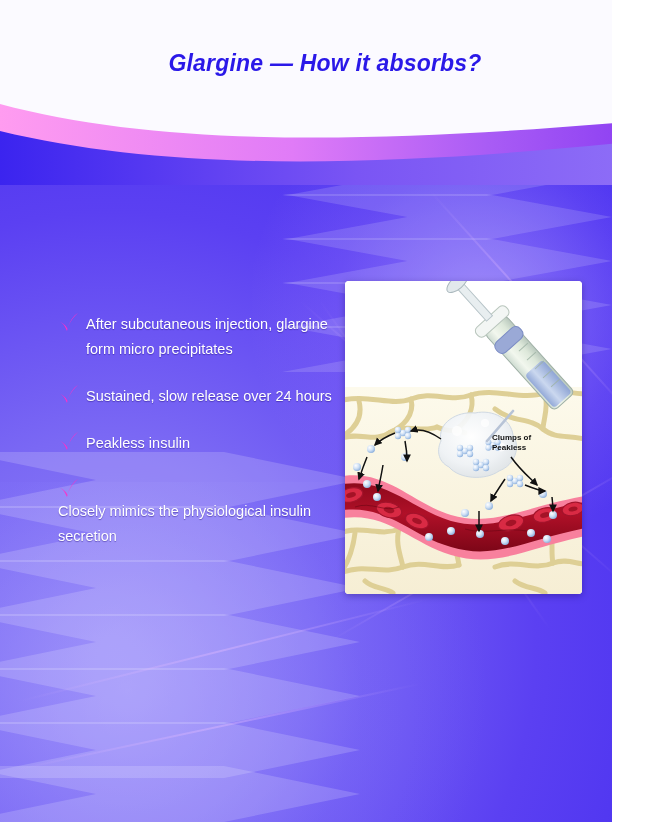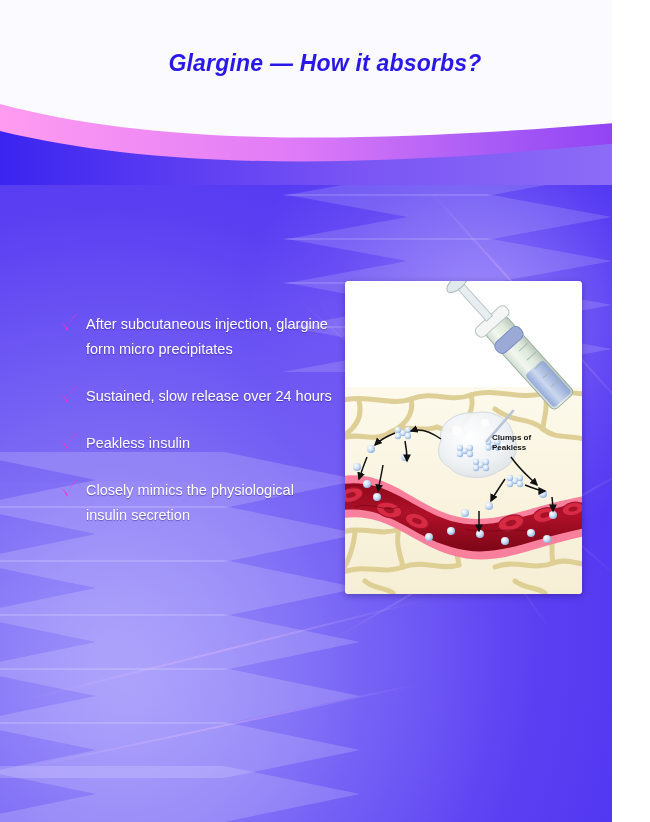--- a/index.html
+++ b/index.html
@@ -241,21 +241,21 @@
 
     <div class="bullet" style="margin-top:20px;">
       <span class="tick">
         <svg width="22" height="20" viewBox="0 0 22 20">
           <path d="M2,9 C5,10 7,13 9,18 C11,9 15,3 20,0 C14,5 11,11 9.5,16 C7.5,12 5,10 2,9 Z" fill="#ff2ec8"></path>
         </svg>
       </span>
       <span class="txt">Peakless insulin</span>
     </div>
 
-    <div class="bullet" style="margin-top:12px;">
+    <div class="bullet" style="margin-top:12px;flex-direction:column;">
       <span class="tick">
         <svg width="22" height="20" viewBox="0 0 22 20">
           <path d="M2,9 C5,10 7,13 9,18 C11,9 15,3 20,0 C14,5 11,11 9.5,16 C7.5,12 5,10 2,9 Z" fill="#ff2ec8"></path>
         </svg>
       </span>
       <span class="txt">Closely mimics the physiological insulin secretion</span>
     </div>
 
   </div>
 

